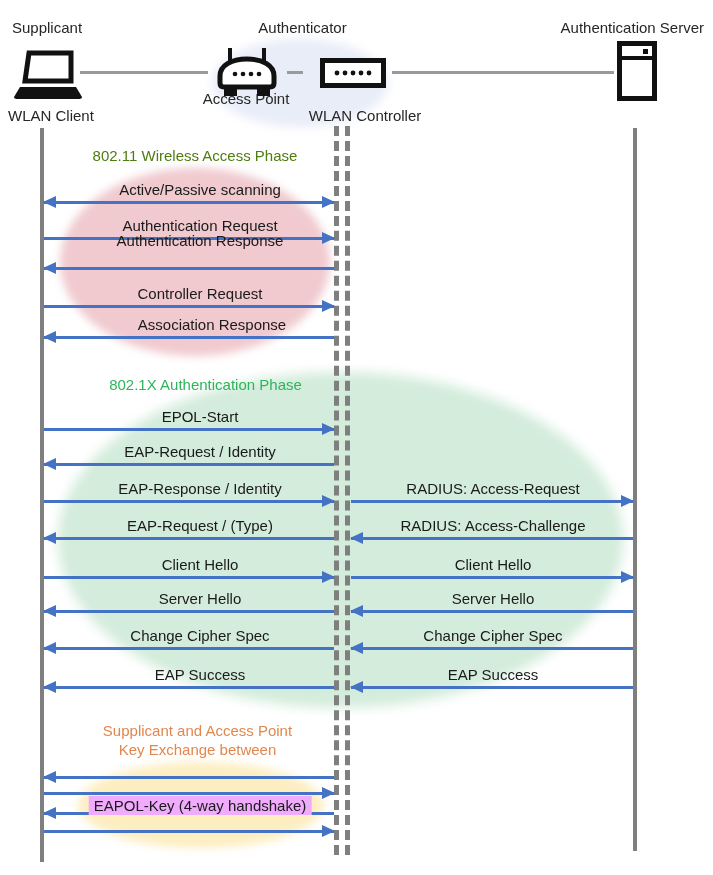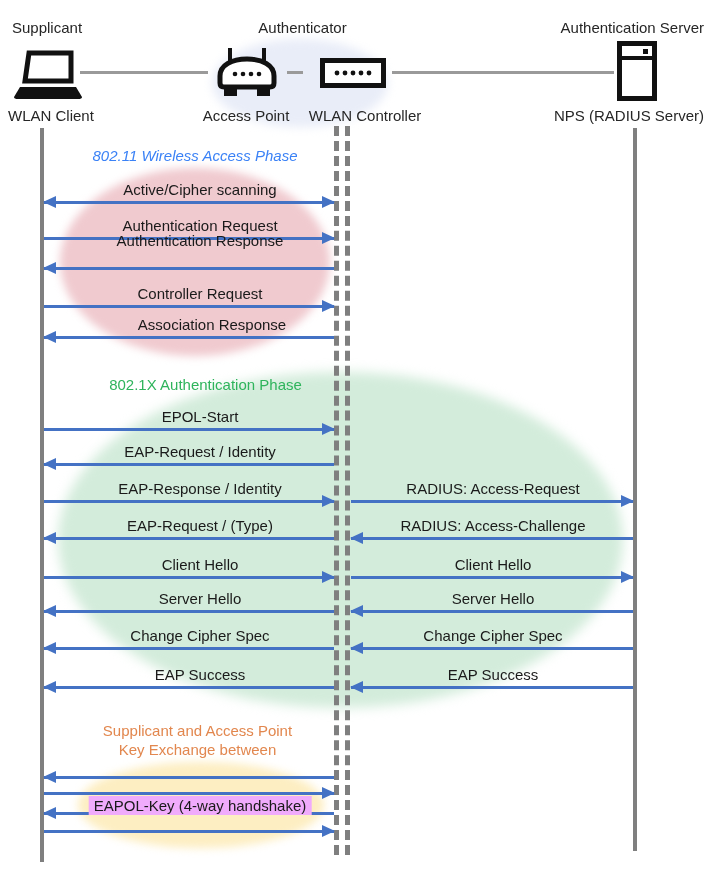--- a/index.html
+++ b/index.html
@@ -70,41 +70,40 @@
     <circle cx="49" cy="15" r="2.4" fill="#111"></circle>
   </svg>
 
   <svg class="icon" style="left:617px;top:41px;" width="40" height="60" viewBox="0 0 40 60">
     <rect x="2.5" y="2.5" width="35" height="55" fill="#fff" stroke="#111" stroke-width="5"></rect>
     <line x1="4" y1="17" x2="36" y2="17" stroke="#111" stroke-width="4"></line>
     <rect x="26" y="8" width="5" height="5" fill="#111"></rect>
   </svg>
 
   <div class="actor-device" style="left:8px;top:107px;">WLAN Client</div>
-  <div class="actor-device center" style="left:188px;top:107px;width:116px;text-align:center;">Access Point</div>
+  <div class="actor-device center" style="left:188px;top:90px;width:116px;text-align:center;">Access Point</div>
   <div class="actor-device center" style="left:303px;top:107px;width:124px;">WLAN Controller</div>
-  <div class="actor-device" style="right:9px;top:107px;">NPS (RADIUS Server)</div>
 
   <div class="lifeline" style="left:40px;top:128px;height:734px;"></div>
   <div class="lifeline-dashed" style="left:334px;top:126px;height:729px;"></div>
   <div class="lifeline-dashed" style="left:345px;top:126px;height:729px;"></div>
   <div class="lifeline" style="left:633px;top:128px;height:723px;"></div>
 
-  <div class="phase-title" id="title-80211" style="left: 85px; top: 146px; width: 220px; color: #3b82f6; font-style: italic;">802.11 Wireless Access Phase</div>
+  <div class="phase-title" id="title-80211" style="left: 85px; top: 146px; width: 220px; color: #4d7c0f;">802.11 Wireless Access Phase</div>
   <div class="phase-title" id="title-8021x" style="left: 93px; top: 375px; width: 225px; color: rgb(47, 180, 92);">802.1X Authentication Phase</div>
   <div class="phase-title" id="title-keyx" style="left: 90px; top: 721px; width: 215px; color: rgb(226, 135, 78);">
     <div>Supplicant and Access Point</div>
     <div>Key Exchange between</div>
   </div>
 
   <div id="messages">
       <div class="msg-line" style="left: 44px; width: 290px; top: 201px;"></div>
       <div class="head head-left" style="left: 43px; top: 196px;"></div>
       <div class="head head-right" style="left: 322px; top: 196px;"></div>
-      <div class="msg-label" style="left: 200px; top: 181px;">Active/Cipher scanning</div>
+      <div class="msg-label" style="left: 200px; top: 181px;">Active/Passive scanning</div>
       <div class="msg-line" style="left: 44px; width: 290px; top: 237px;"></div>
       <div class="head head-right" style="left: 322px; top: 232px;"></div>
       <div class="msg-label" style="left: 200px; top: 217px;">Authentication Request</div>
       <div class="msg-line" style="left: 44px; width: 290px; top: 267px;"></div>
       <div class="head head-left" style="left: 43px; top: 262px;"></div>
       <div class="msg-label" style="left: 200px; top: 232px;">Authentication Response</div>
       <div class="msg-line" style="left: 44px; width: 290px; top: 305px;"></div>
       <div class="head head-right" style="left: 322px; top: 300px;"></div>
       <div class="msg-label" style="left: 200px; top: 285px;">Controller Request</div>
       <div class="msg-line" style="left: 44px; width: 290px; top: 336px;"></div>

